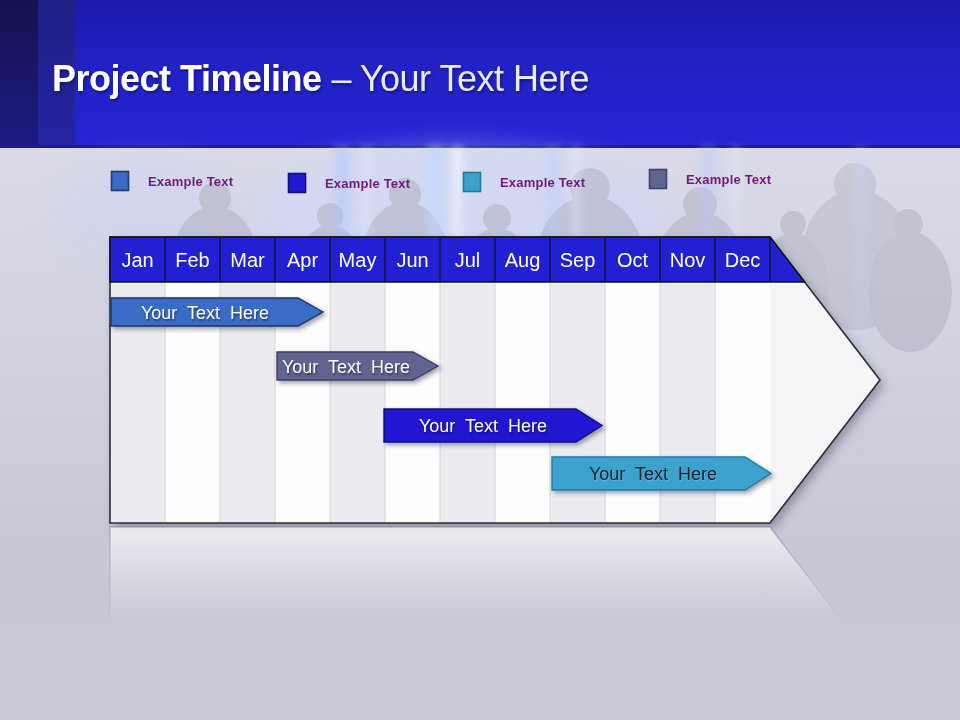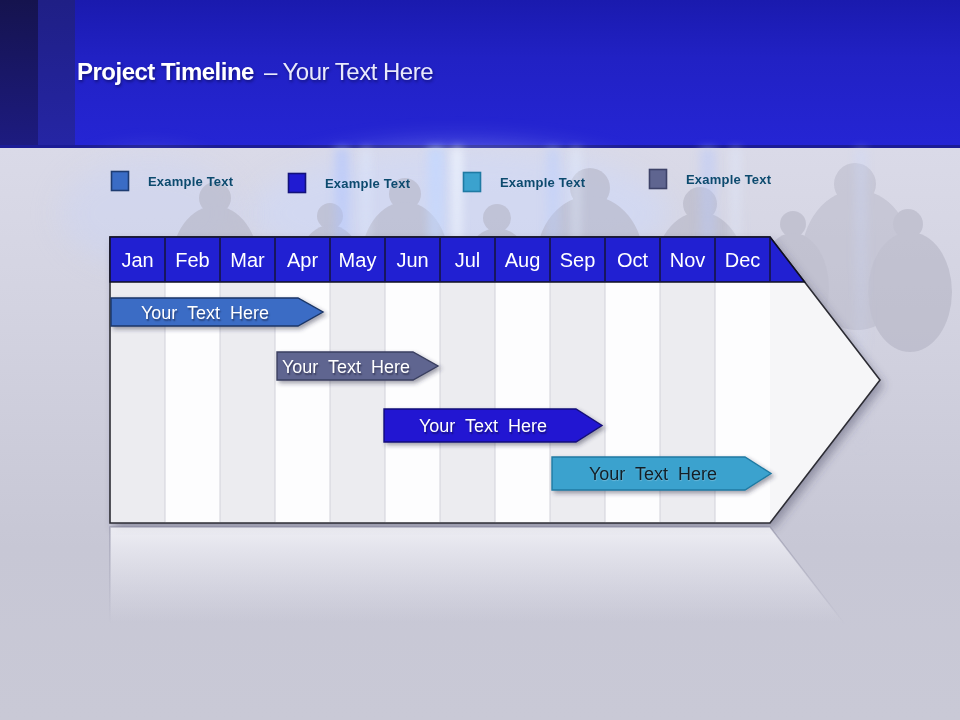--- a/index.html
+++ b/index.html
@@ -16,43 +16,43 @@
   }
   .header-stripe-1{
     position:absolute;left:0;top:0;width:38px;height:100%;
     background:linear-gradient(180deg,#15134e 0%,#1d1b80 100%);
   }
   .header-stripe-2{
     position:absolute;left:38px;top:0;width:37px;height:100%;
     background:linear-gradient(180deg,#1f1f85 0%,#2525a4 100%);
   }
   .title{
-    position:absolute;left:77px;top:58px;white-space:nowrap;
-    font-size:24px;letter-spacing:-0.5px;
+    position:absolute;left:52px;top:58px;white-space:nowrap;
+    font-size:36px;letter-spacing:-0.5px;
     text-shadow:1px 2px 3px rgba(0,0,40,.45);
   }
   .title .main{font-weight:700;color:#ffffff;}
   .title .subtitle{font-weight:400;color:#e9eafc;margin-left:10px;}
   
   .canvas{
     position:absolute;left:0;top:148px;width:960px;height:572px;
     background:linear-gradient(180deg,#dadae8 0%,#d3d3e1 28%,#c7c7d5 70%,#c9c9d6 100%);
   }
   .glow{
     position:absolute;border-radius:50%;filter:blur(14px);
   }
   .streak{
     position:absolute;top:0;height:385px;filter:blur(5px);
   }
   .bg-svg{position:absolute;left:0;top:0;}
   
   .legend{position:absolute;left:0;top:166px;width:960px;height:30px;}
   .legend-item{position:absolute;top:0;display:flex;align-items:center;height:30px;}
   .legend-label{
-    margin-left:18px;font-size:13px;font-weight:700;color:#0c4a6e;
+    margin-left:18px;font-size:13px;font-weight:700;color:#701a75;
     letter-spacing:0.2px;
   }
   
   .chart-svg{position:absolute;left:100px;top:230px;}
   .month-label{
     font-size:20px;fill:#ffffff;text-anchor:middle;
     font-family:"Liberation Sans",sans-serif;
   }
   .bar-label{
     font-size:18px;text-anchor:middle;word-spacing:5px;

